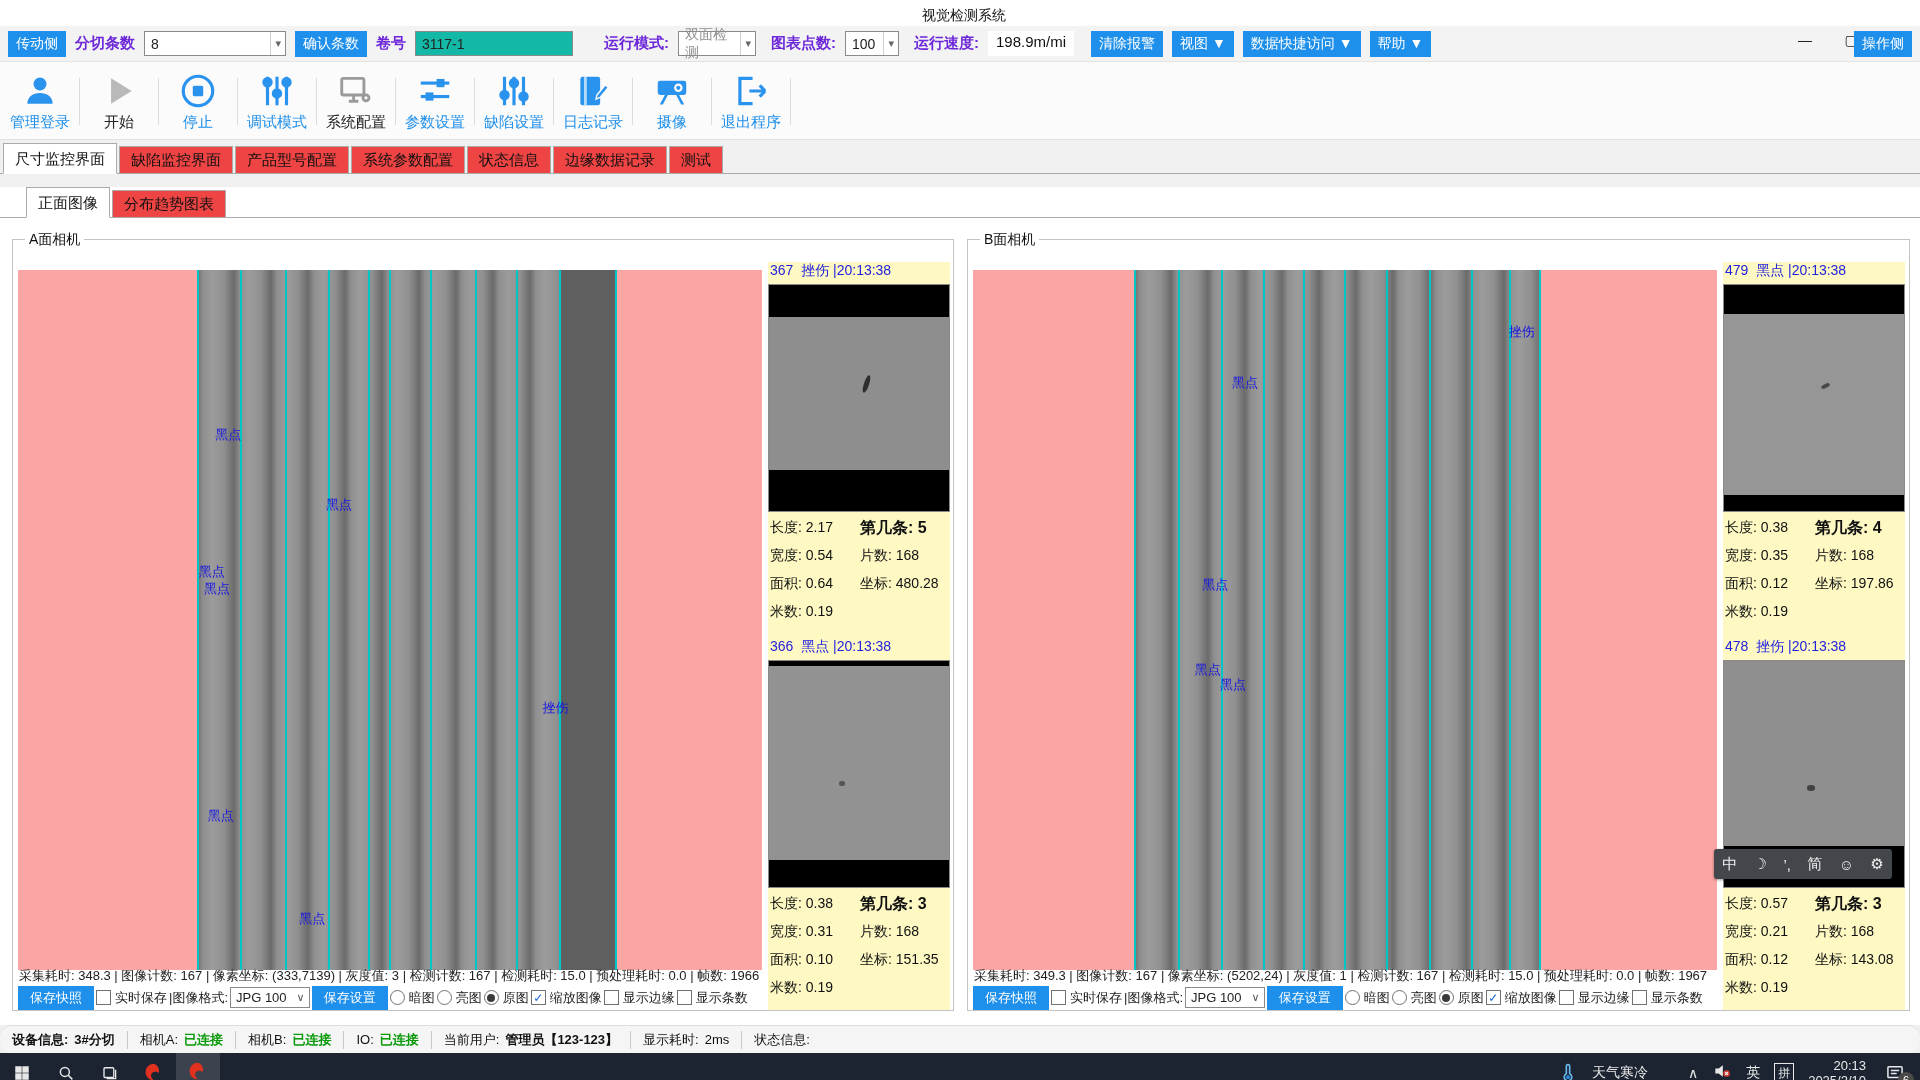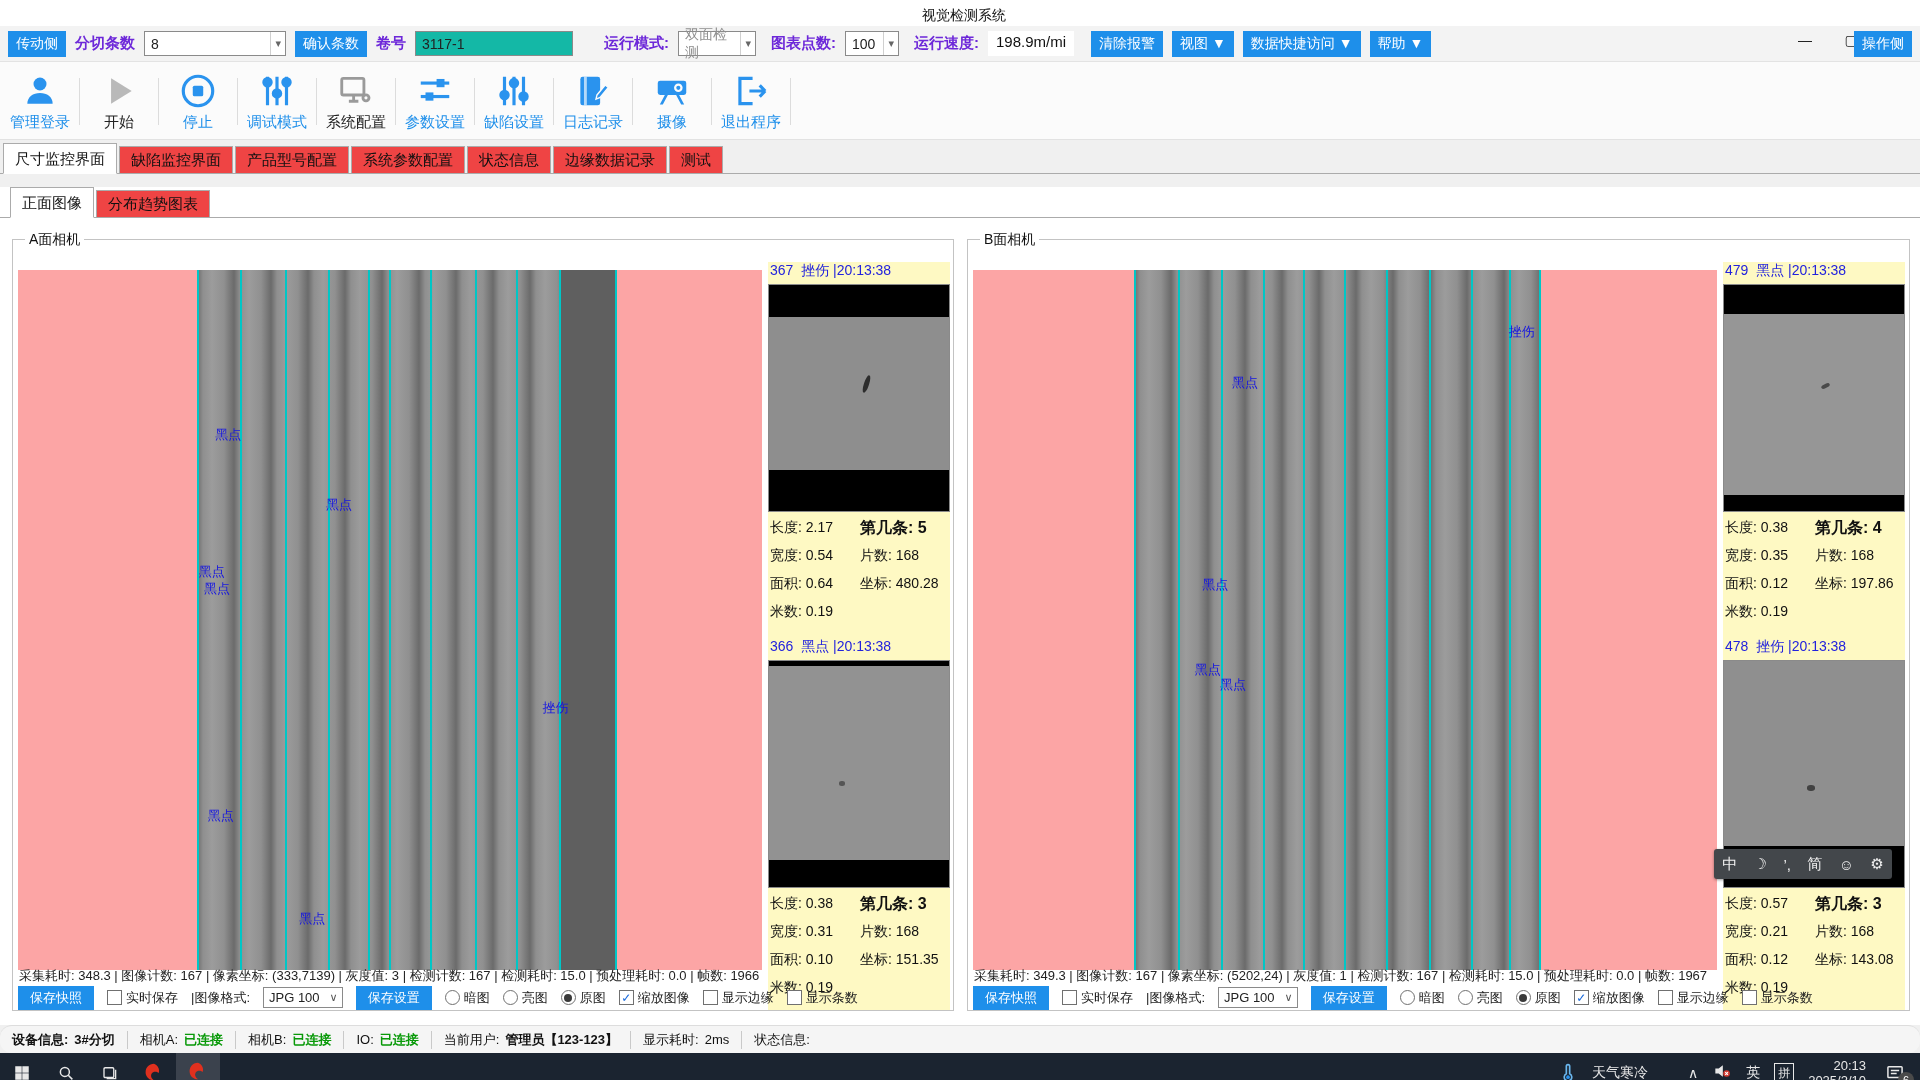--- a/index.html
+++ b/index.html
@@ -45,21 +45,21 @@
   .main-tabs { position:relative; height:34px; background:#f0f0f0; display:flex;
     align-items:flex-end; padding-left:3px; border-bottom:1px solid #ababab; }
   .tab { height:27px; line-height:25px; padding:0 11px; background:#ef4444;
     border:1px solid #ababab; border-bottom:none; margin-right:2px; font-size:15px;
     color:#111; white-space:nowrap; }
   .tab.active { background:#fff; height:31px; line-height:29px; margin-bottom:-1px;
     border-bottom:1px solid #fff; z-index:2; }
 
   
   .content { position:relative; height:838px; background:#fff; }
-  .sub-tabs { display:flex; align-items:flex-end; padding-left:10px; margin-top:13px;
+  .sub-tabs { display:flex; align-items:flex-end; padding-left:26px; margin-top:13px;
     border-bottom:1px solid #ababab; height:31px; }
 
   
   .groupbox { position:absolute; top:52px; height:772px; border:1px solid #c3c3c3;
     background:#fff; }
   .groupbox.cam-a { left:12px;  width:942px; }
   .groupbox.cam-b { left:967px; width:943px; }
   .group-title { position:absolute; top:-9px; left:12px; background:#fff; padding:0 4px;
     font-size:14px; color:#111; }
 
@@ -91,21 +91,21 @@
   .mark-b1 { left:54%; top:44%; width:9px; height:4px; transform:rotate(-25deg); background:#4a4a4a; }
   .mark-b2 { left:46%; top:55%; width:8px; height:6px; background:#424242; }
   .d-grid { display:grid; grid-template-columns:90px 1fr; grid-auto-rows:28px;
     align-items:center; font-size:14px; color:#111; padding:2px 0 0 2px; }
   .strip-no { font-size:16px; font-weight:bold; }
 
   
   .stats-line { position:absolute; left:6px; top:727px; width:746px; font-size:13px;
     color:#222; white-space:nowrap; }
   .controls-row { position:absolute; left:5px; top:746px; width:747px; height:23px;
-    display:flex; align-items:center; gap:13px; font-size:13px; color:#222; white-space:nowrap; }
+    display:flex; align-items:center; gap:2px; font-size:13px; color:#222; white-space:nowrap; }
   .controls-row .btn-blue { font-size:13px; padding:3px 12px; }
   .cb { width:15px; height:15px; border:1px solid #707070; background:#fff; display:inline-flex;
     align-items:center; justify-content:center; font-size:12px; color:#1668dc; flex:none; }
   .rd { width:15px; height:15px; border:1px solid #707070; border-radius:50%; background:#fff;
     display:inline-flex; align-items:center; justify-content:center; flex:none; }
   .rd.selected::after { content:""; width:8px; height:8px; border-radius:50%; background:#3a3a3a; }
   .ctl { display:inline-flex; align-items:center; gap:4px; }
   .mini-select { background:#fff; border:1px solid #8a8a8a; height:21px; display:flex;
     align-items:center; padding:0 4px 0 5px; gap:10px; font-size:13px; }
   .mini-select .sarrow { color:#555; font-size:11px; }

